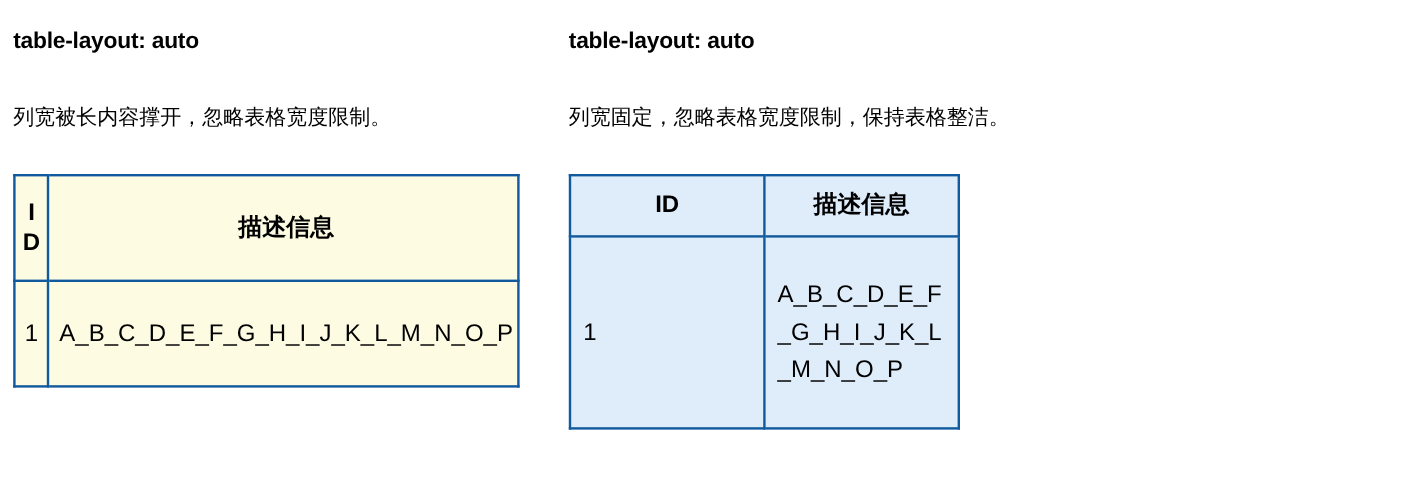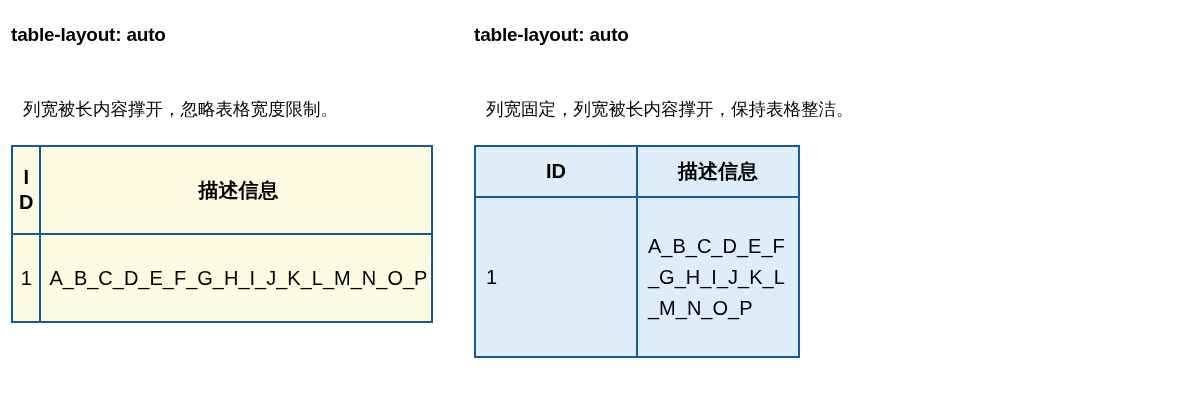--- a/index.html
+++ b/index.html
@@ -41,21 +41,21 @@
     position: absolute;
     top: 24px;
     left: 0;
     white-space: nowrap;
   }
 
   .panel-desc {
     font-size: 17.5px;
     font-weight: normal;
     line-height: 22px;
-    margin: 12px;
+    margin: 0;
     padding: 0;
     position: absolute;
     top: 86px;
     left: 0;
     white-space: nowrap;
   }
 
   
   .demo-table {
     position: absolute;
@@ -161,21 +161,21 @@
         </tr>
       </tbody>
     </table>
 
   </section>
 
   <section class="panel panel-fixed">
 
     <h2 class="panel-heading">table-layout: auto</h2>
 
-    <p class="panel-desc">列宽固定，列宽被长内容撑开，保持表格整洁。</p>
+    <p class="panel-desc">列宽固定，忽略表格宽度限制，保持表格整洁。</p>
 
     <table class="demo-table table-fixed">
       <thead>
         <tr class="fixed-head-row">
           <th class="col-id">ID</th>
           <th class="col-desc">描述信息</th>
         </tr>
       </thead>
       <tbody>
         <tr class="fixed-body-row">

